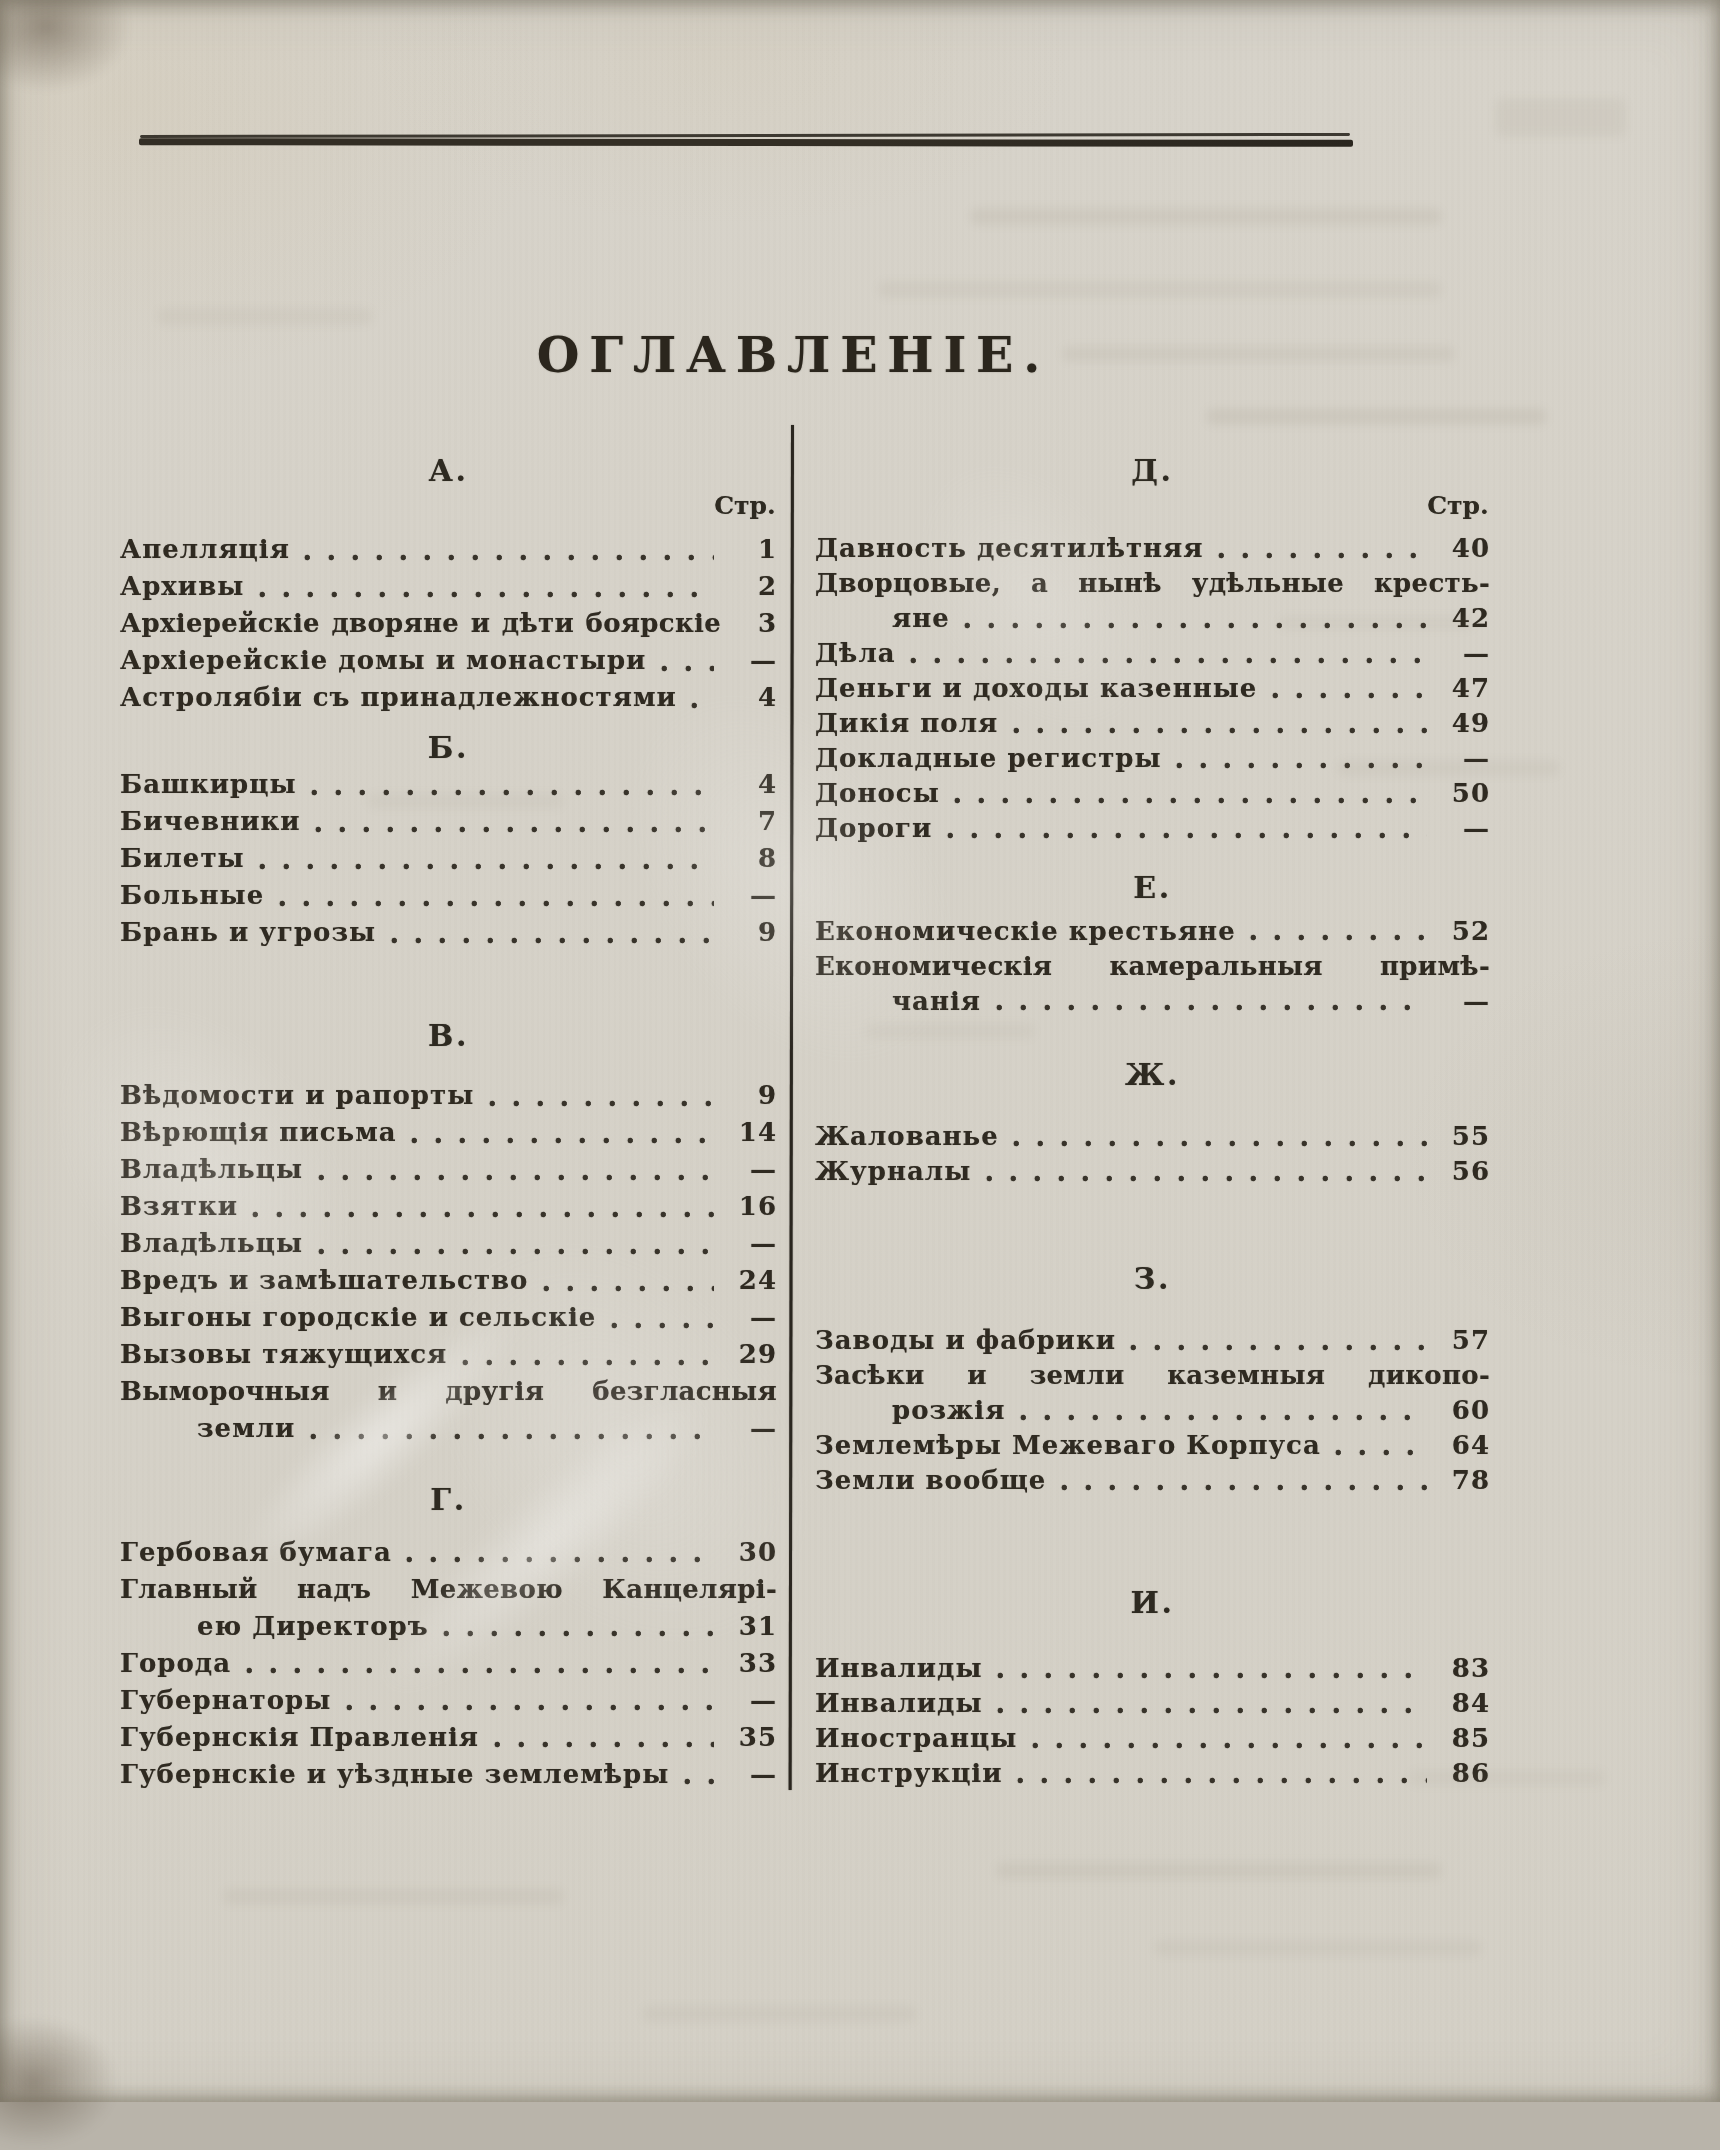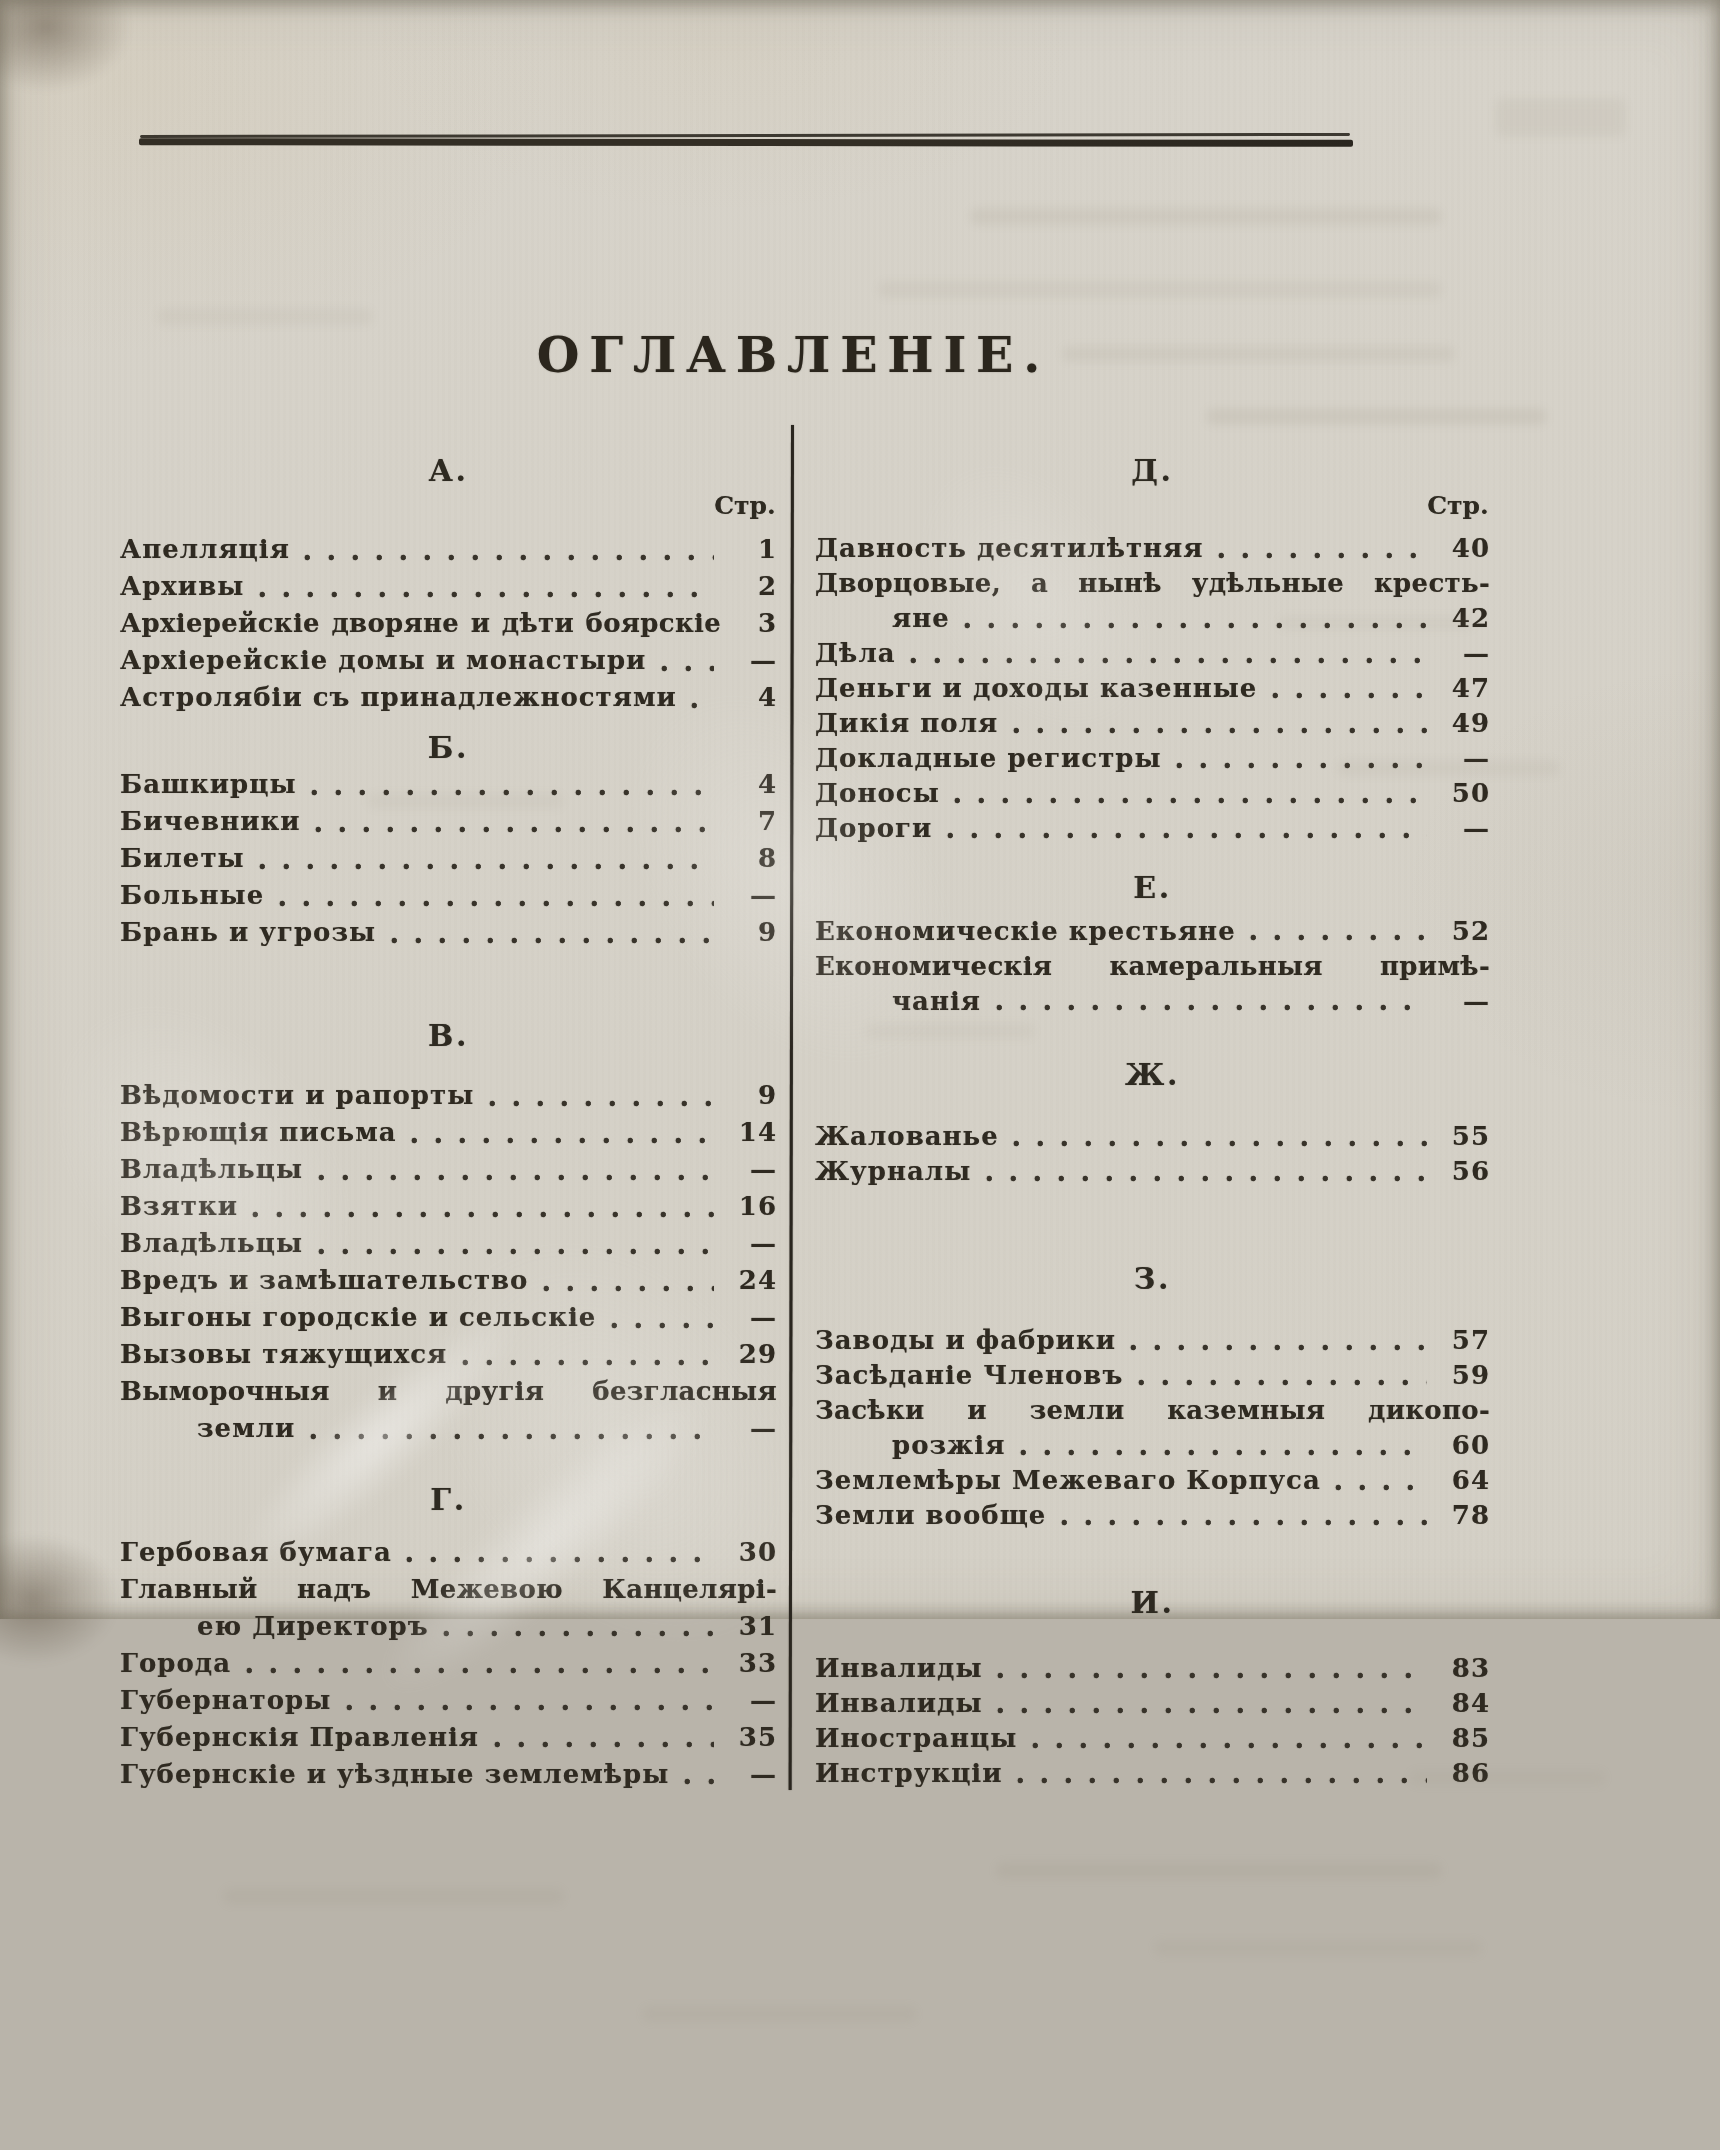--- a/index.html
+++ b/index.html
@@ -3,21 +3,21 @@
 <meta charset="utf-8">
 <style>
   html,body{margin:0;padding:0;}
   body{
     width:1720px;height:2151px;
     background:#b9b4aa;
     font-family:"DejaVu Serif","Liberation Serif",serif;
     overflow:hidden;
   }
   .page{
-    position:absolute;left:0;top:0;width:1720px;height:1619px;
+    position:absolute;left:0;top:0;width:1720px;height:2102px;
     background:
       radial-gradient(721px 459px at 7% 5%, rgba(196,168,110,0.10), rgba(196,168,110,0) 60%),
       radial-gradient(590px 275px at 42% 3%, rgba(190,165,110,0.07), rgba(190,165,110,0) 60%),
       radial-gradient(459px 328px at 100% 55%, rgba(120,110,90,0.06), rgba(120,110,90,0) 70%),
       repeating-linear-gradient(90deg, rgba(120,110,90,0.020) 0 2.6px, rgba(0,0,0,0) 2.6px 5.9px),
       linear-gradient(#d7d3ca,#d4d0c6);
     box-shadow:
       inset 0 0 62px rgba(110,100,80,.18),
       inset 0 -5.9px 13px rgba(90,85,70,.22),
       inset -7.9px 0 17px rgba(90,85,70,.20),
@@ -347,25 +347,20 @@
           </div>
         </div>
       </div>
       <div class="section" style="top: 808px;">
         <div class="letter">З.</div>
         <div class="rows" style="margin-top: 26px;">
           <div class="row">
             <span class="t">Заводы и фабрики</span>
             <span class="leader"></span>
             <span class="pg">57</span>
-          </div>
-          <div class="row">
-            <span class="t">Засѣданіе Членовъ</span>
-            <span class="leader"></span>
-            <span class="pg">59</span>
           </div>
           <div class="row fill">
             <span class="t">Засѣки и земли каземныя дикопо-</span>
           </div>
           <div class="row indent">
             <span class="t">розжія</span>
             <span class="leader"></span>
             <span class="pg">60</span>
           </div>
           <div class="row">

